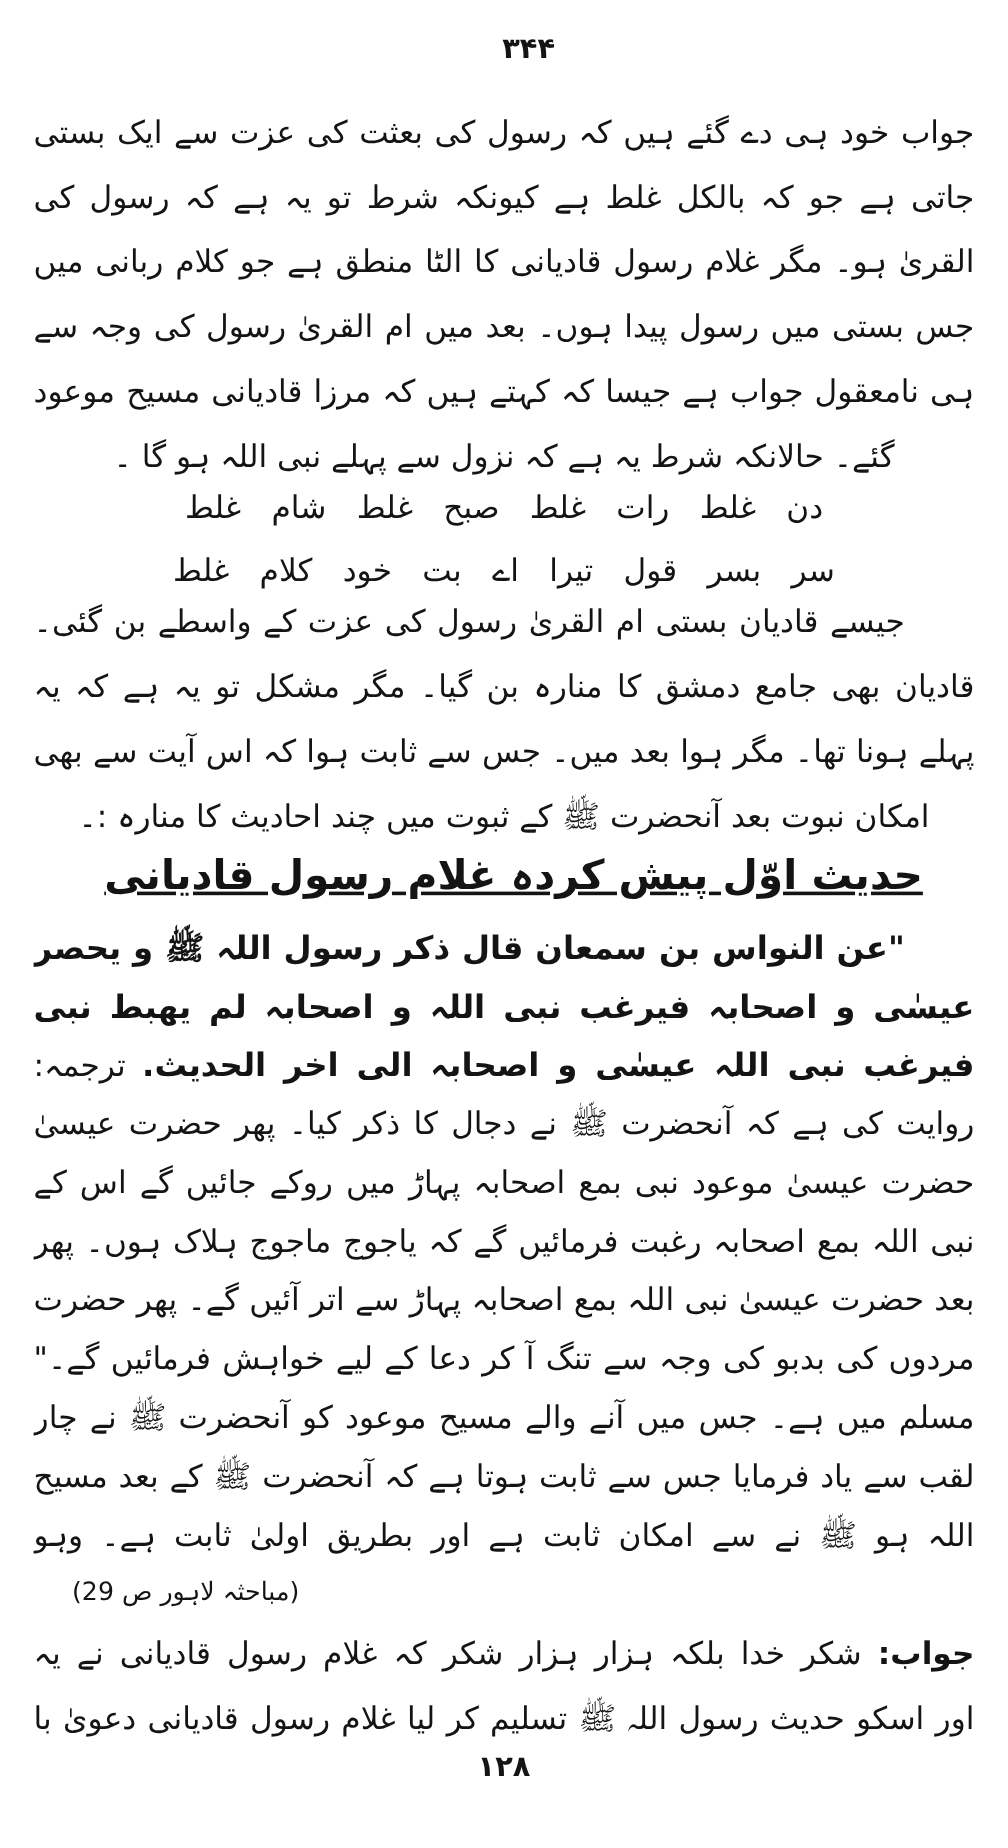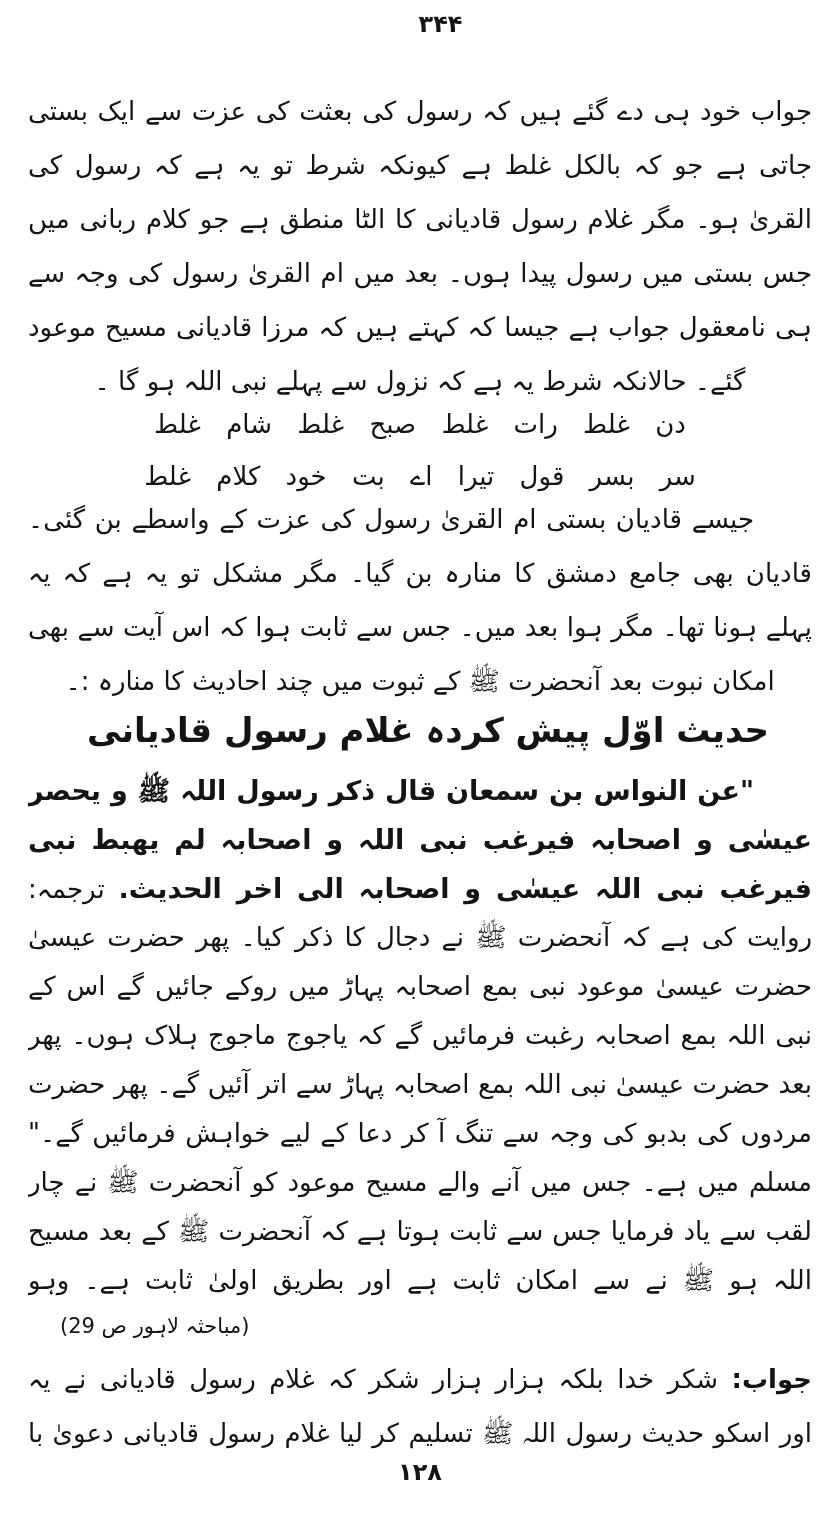--- a/index.html
+++ b/index.html
@@ -15,21 +15,21 @@
     color: #141414;
     overflow: hidden;
     direction: rtl;
   }
   .pgnum {
     position: absolute; left: 0; right: 0;
     text-align: center;
     font-size: 24px; font-weight: bold;
     letter-spacing: 2px;
   }
-  .pgnum.top { top: 10px; padding-left: 41px; }
+  .pgnum.top { top: 26px; padding-left: 41px; }
   .pgnum.bottom { top: 1458px; }
   section, .fnote { position: absolute; right: 28px; left: 28px; }
   .ln {
     height: 54px; line-height: 54px;
     font-size: 26px;
     overflow: hidden;
   }
   .j { text-align: justify; text-align-last: justify; }
   .c { text-align: left; text-align-last: center; }
   .indent { padding-right: 58px; }
@@ -37,21 +37,21 @@
   #poetry { top: 398px; }
   #poetry .ln {
     height: 52px; line-height: 52px;
     word-spacing: 17px; font-weight: 500;
   }
   #p2 { top: 492px; }
   #heading {
     position: absolute; right: 12px; left: 28px; top: 698px;
     margin: 0; height: 64px; line-height: 64px;
     text-align: center;
-    font-size: 34px; font-weight: bold;
+    font-size: 34px; font-weight: bold; text-decoration: underline;
   }
   #hadith { top: 766px; }
   #hadith .ln { height: 49px; line-height: 49px; }
   .ar { font-weight: bold; font-size: 27px; }
   .fnote {
     top: 1306px; height: 40px; line-height: 40px;
     font-size: 21px;
     text-align: left; text-align-last: left;
     padding-left: 32px;
   }

